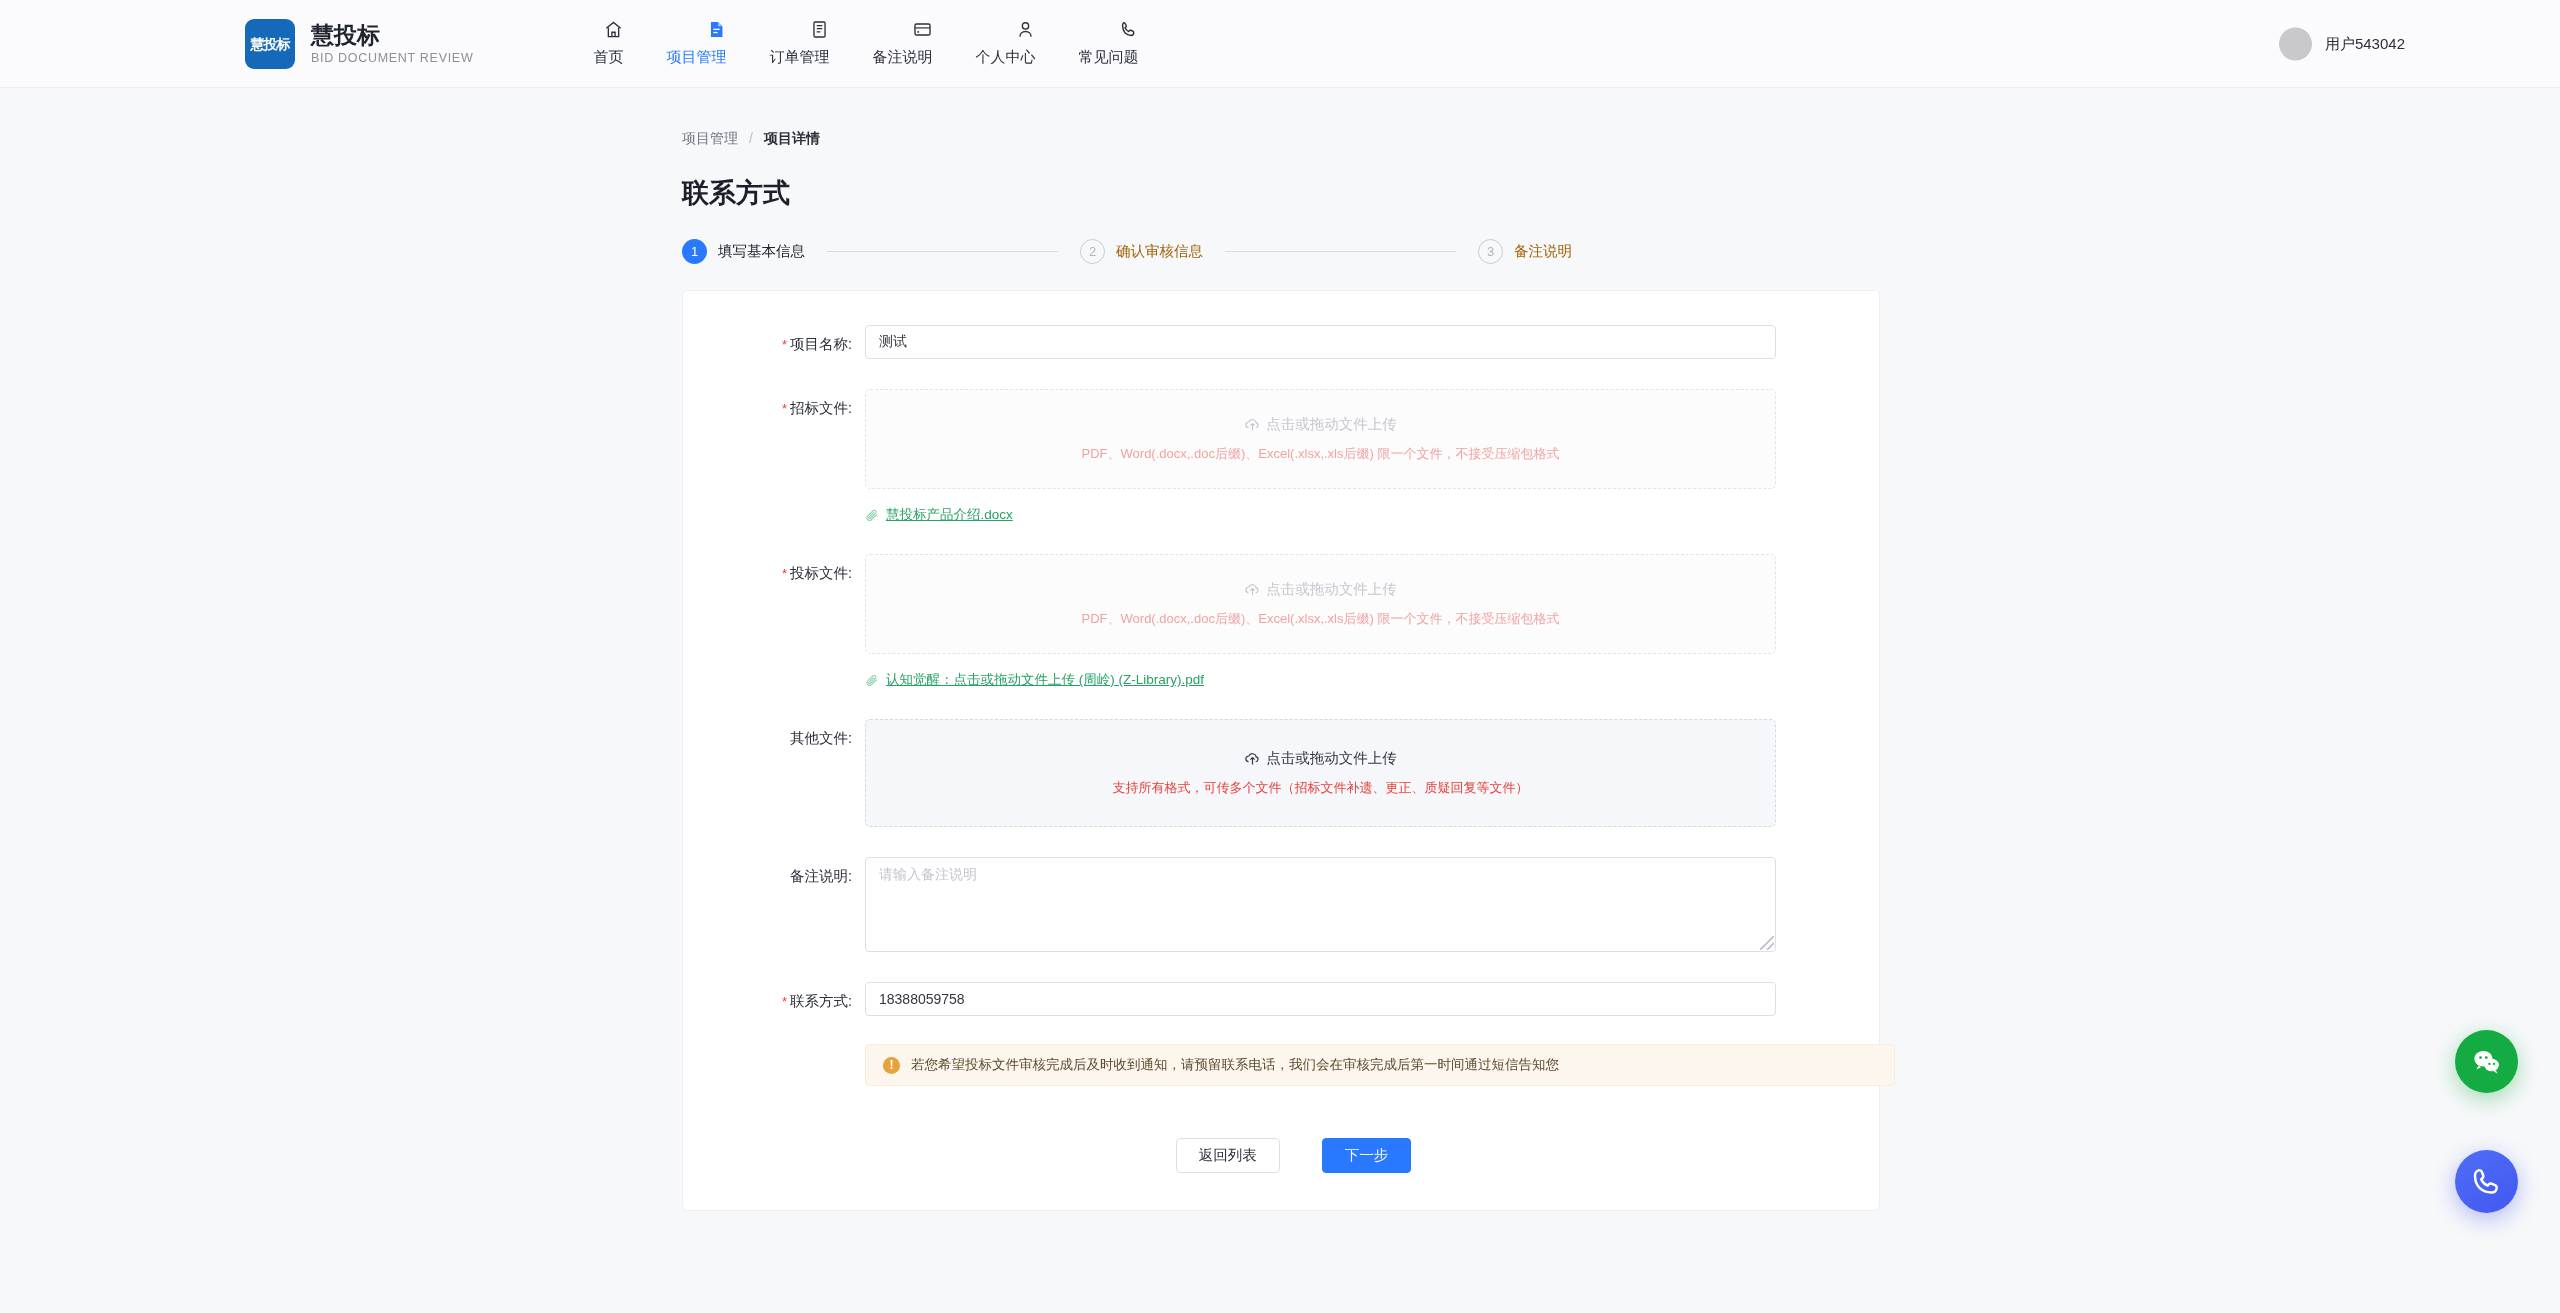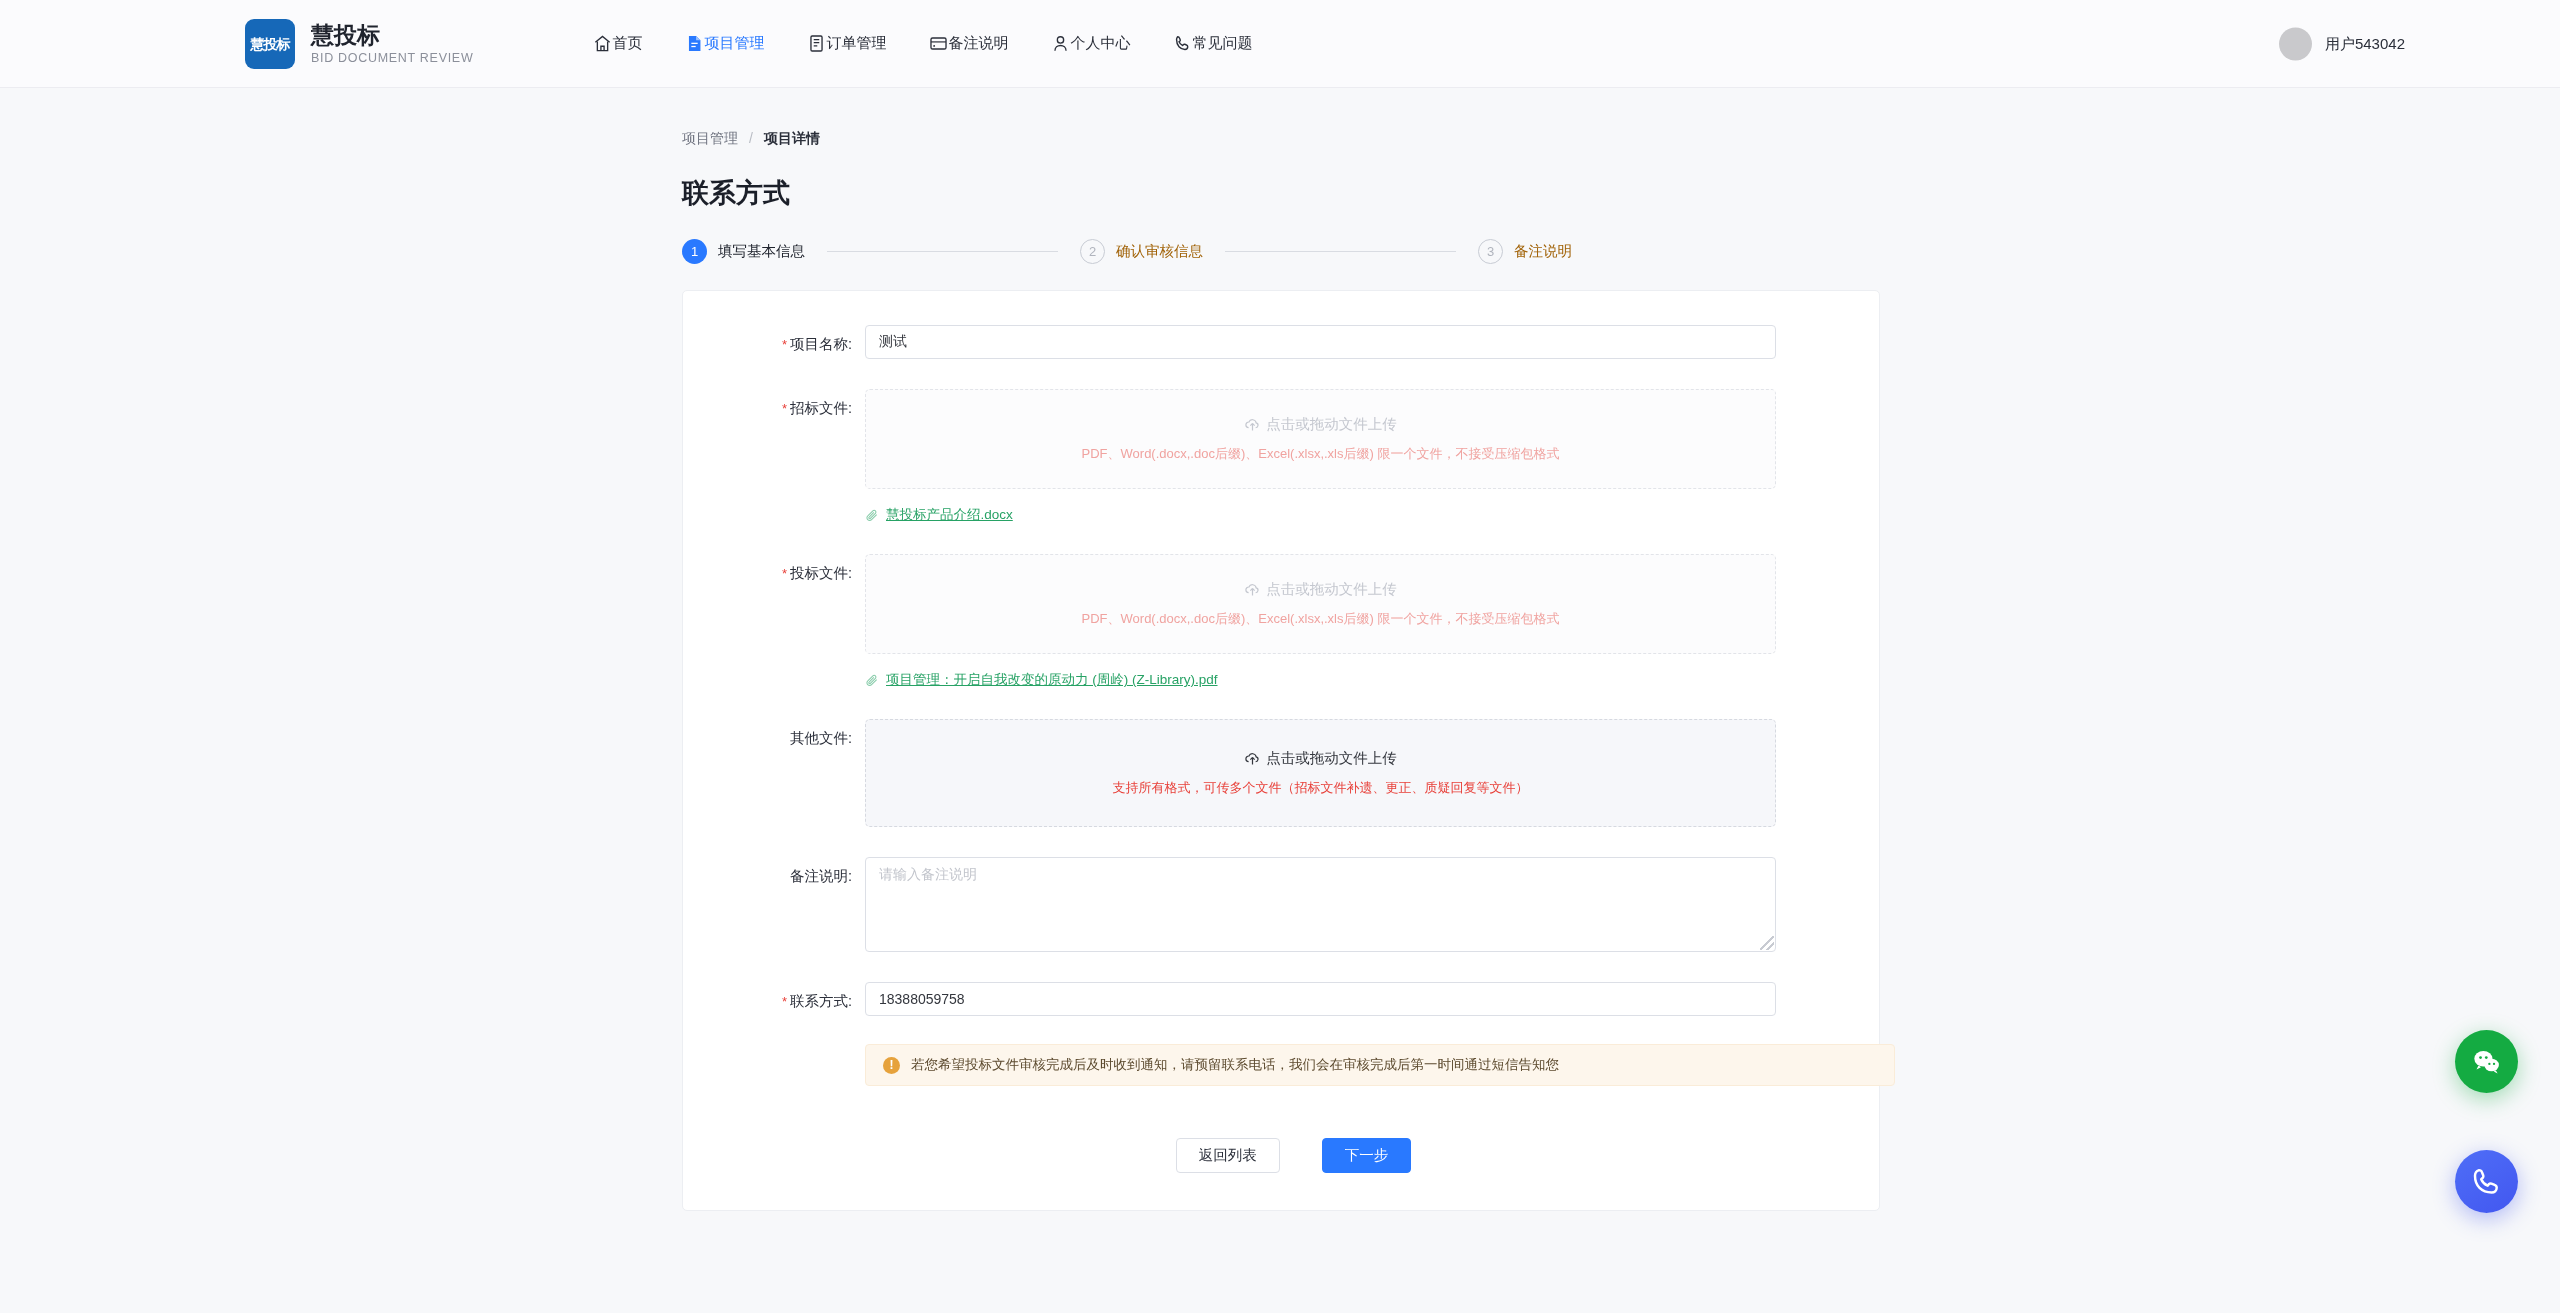--- a/index.html
+++ b/index.html
@@ -26,23 +26,24 @@
     display: flex; align-items: center; justify-content: center;
     color: #fff; font-size: 14px; font-weight: bold; letter-spacing: -1px;
     line-height: 1;
   }
   .brand-text { margin-left: 16px; }
   .brand-name { font-size: 23px; font-weight: bold; color: #20242e; line-height: 1.15; }
   .brand-sub { font-size: 12.5px; color: #8b8f9a; letter-spacing: 0.7px; margin-top: 3px; }
 
   .nav { display: flex; align-items: center; margin-left: 120px; gap: 43px; }
   .nav-item {
-    display: flex; align-items: flex-end; gap: 0;
+    display: flex; align-items: flex-end; gap: 9px;
     font-size: 15px; color: #2b2f3a; cursor: pointer;
     white-space: nowrap;
+    flex-direction: column;
   }
   .nav-item.active { color: #2979ff; }
   .nav-ico { width: 19px; height: 19px; display: block; }
 
   .user {
     position: absolute; right: 155px; top: 50%; transform: translateY(-50%);
     display: flex; align-items: center; gap: 13px; cursor: pointer;
   }
   .avatar { width: 33px; height: 33px; border-radius: 50%; background: #c9c9cc; }
   .user-name { font-size: 15px; color: #2b2f3a; }
@@ -324,21 +325,21 @@
                 <path d="M12 20.5V10.5M12 10.5l-3 3M12 10.5l3 3"></path>
               </svg>
             <span>点击或拖动文件上传</span>
           </div>
           <div class="drop-hint">PDF、Word(.docx,.doc后缀)、Excel(.xlsx,.xls后缀) 限一个文件，不接受压缩包格式</div>
         </div>
         <div class="filelink">
           <svg class="clip-ico" viewBox="0 0 24 24" fill="none" stroke="#27a265" stroke-width="1.8">
               <path d="M20 11.5 11.3 20a4.6 4.6 0 1 1-6.5-6.5l8.7-8.6a3 3 0 1 1 4.3 4.3l-8.6 8.6a1.5 1.5 0 1 1-2.1-2.1l8-8"></path>
             </svg>
-          <span class="fname">项目管理：开启自我改变的原动力 (周岭) (Z-Library).pdf</span>
+          <span class="fname">认知觉醒：点击或拖动文件上传 (周岭) (Z-Library).pdf</span>
         </div>
       </div>
     </div>
     <div class="spacer"></div>
 
     <div class="row">
       <div class="lbl">其他文件:</div>
       <div class="fld">
         <div class="drop big hot">
           <div class="drop-main">

